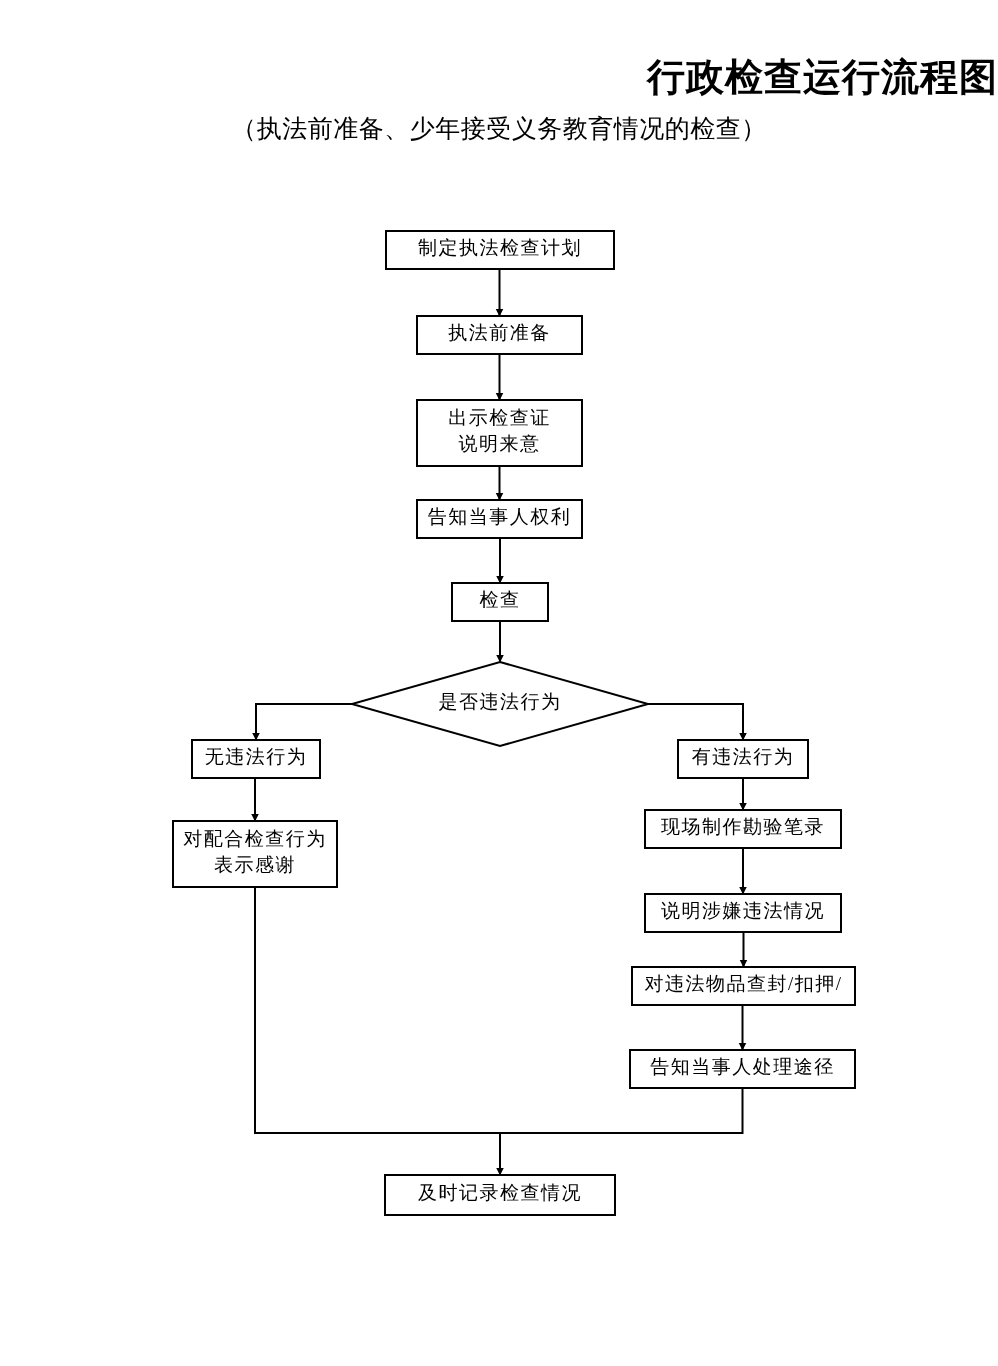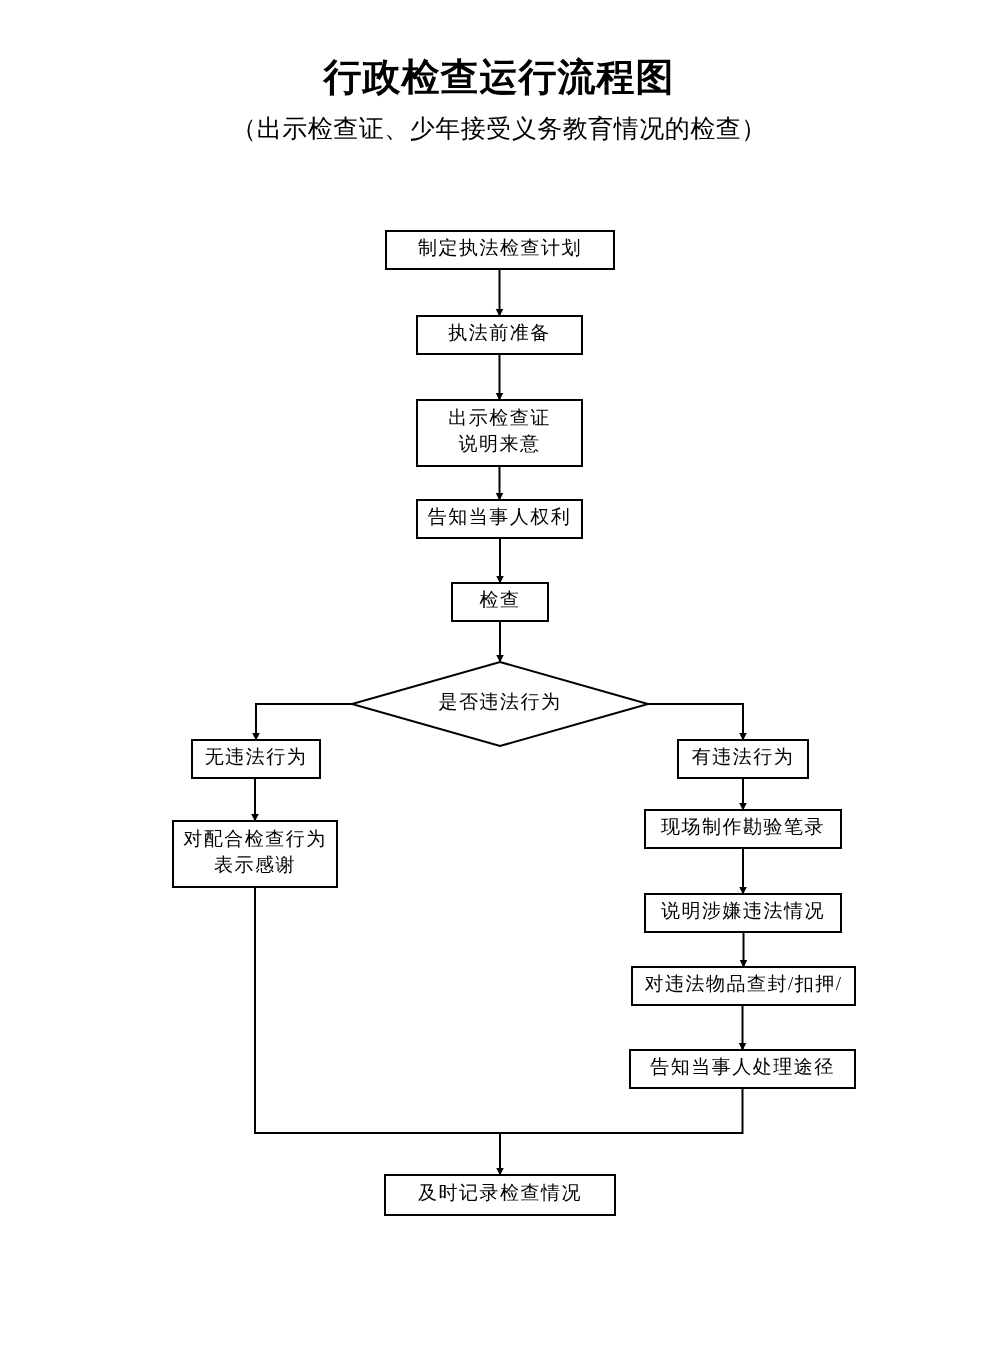--- a/index.html
+++ b/index.html
@@ -29,20 +29,21 @@
     text-align: center;
   }
   .doc-title {
     font-family: "Liberation Sans", "DejaVu Sans", sans-serif;
     font-size: 38px;
     font-weight: 700;
     letter-spacing: 1px;
     line-height: 1.15;
     margin: 0;
     color: #000;
+    text-align: right;
   }
   .doc-subtitle {
     font-family: "Liberation Sans", "DejaVu Sans", sans-serif;
     font-size: 25px;
     font-weight: 400;
     margin: 12px 0 0 0;
     letter-spacing: 0.5px;
     color: #000;
   }
   #flow-svg {
@@ -76,21 +77,21 @@
     fill: none;
   }
 </style>
 </head>
 <body>
 
 <div id="page">
 
   <div class="title-block">
     <h1 class="doc-title">行政检查运行流程图</h1>
-    <p class="doc-subtitle">（出示检查证、少年接受义务教育情况的检查）</p>
+    <p class="doc-subtitle">（执法前准备、少年接受义务教育情况的检查）</p>
   </div>
 
   <svg id="flow-svg" viewBox="0 0 998 1366">
     <defs>
       <marker id="arrowhead" markerWidth="10" markerHeight="10" refX="6.5" refY="4" orient="auto" markerUnits="userSpaceOnUse">
         <path d="M0,0 L8,4 L0,8 z" fill="#000000"></path>
       </marker>
     </defs>
 
     <g id="edge-layer">

